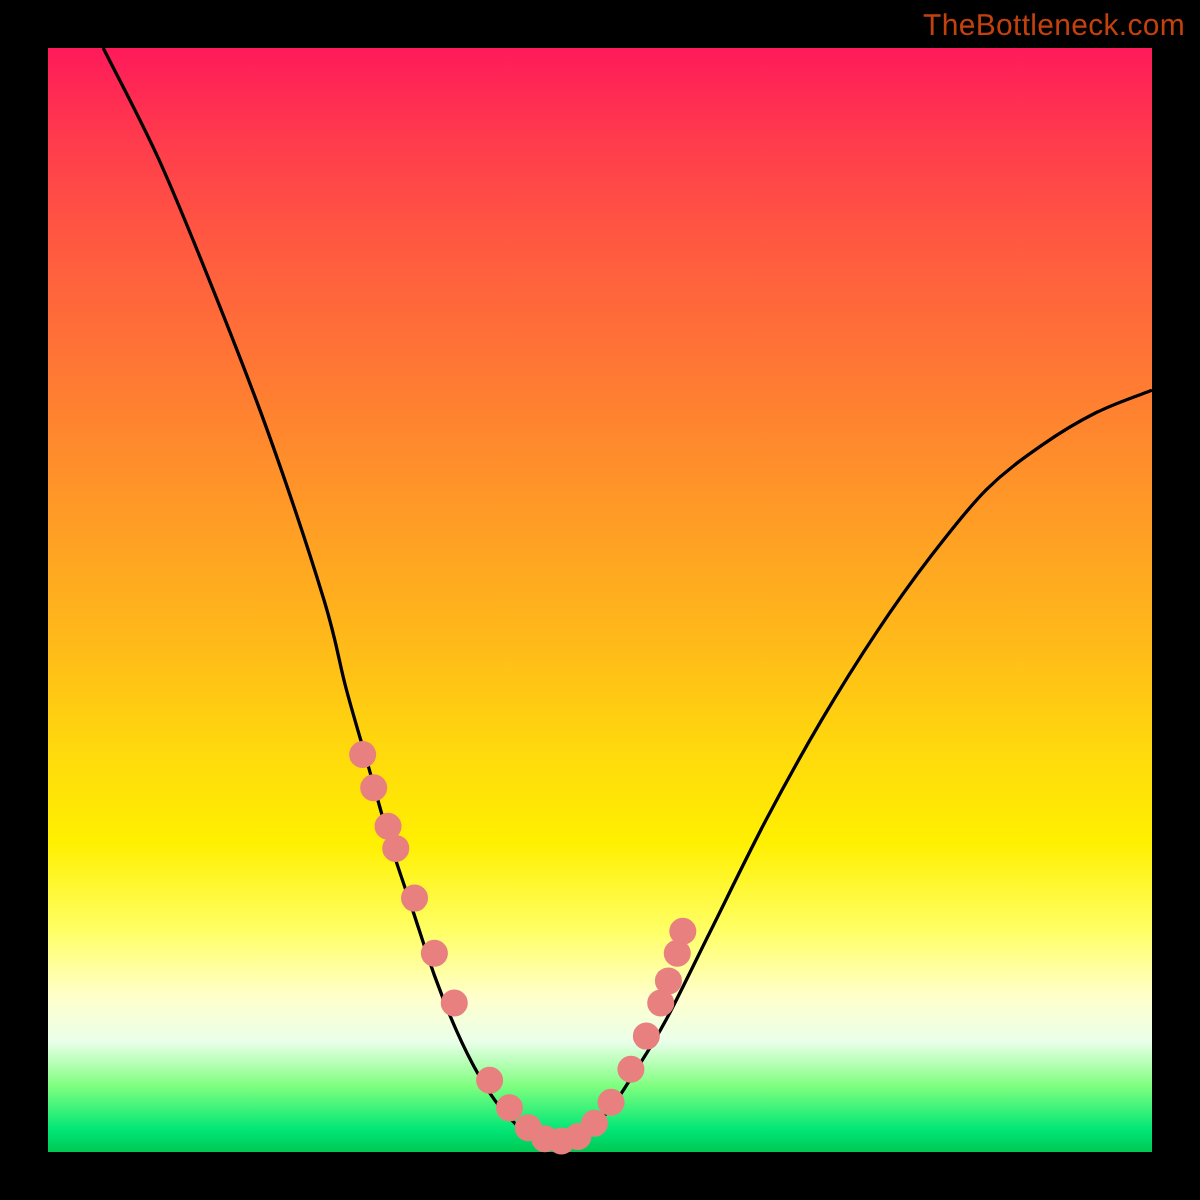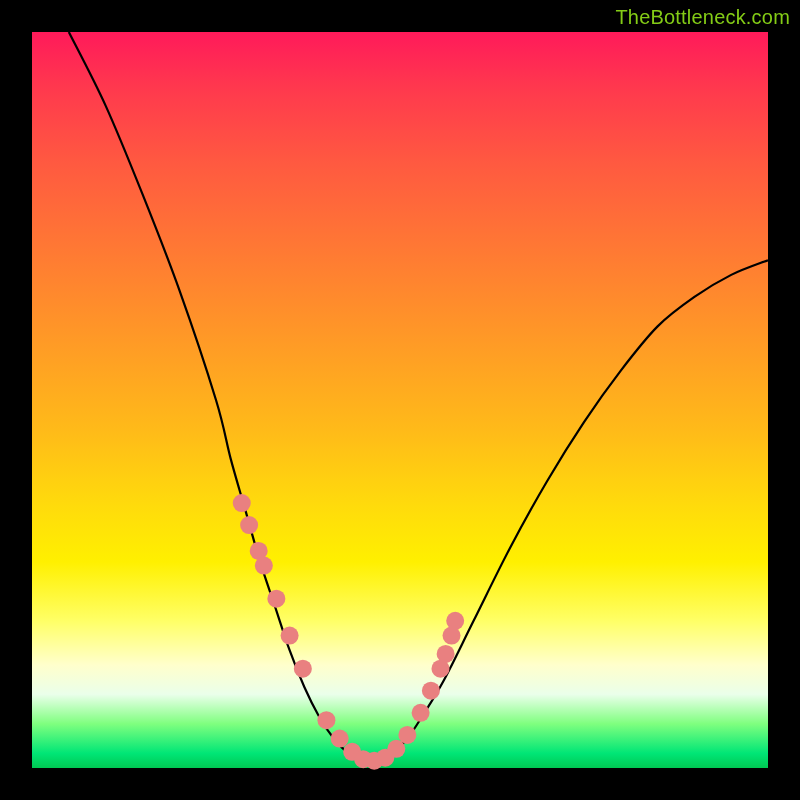--- a/index.html
+++ b/index.html
@@ -39,21 +39,21 @@
       #eaffea 90%,
       #7fff7f 94%,
       #00e676 98%,
       #00c853 100%
     );
   }
   .watermark {
     position: absolute;
     top: 6px;
     right: 10px;
-    color: #84cc16;
+    color: #c2410c;
     font-size: 20px;
     font-weight: 500;
     letter-spacing: 0.2px;
     user-select: none;
   }
   svg.curve {
     position: absolute;
     top: 0; left: 0;
     width: 736px;
     height: 736px;

